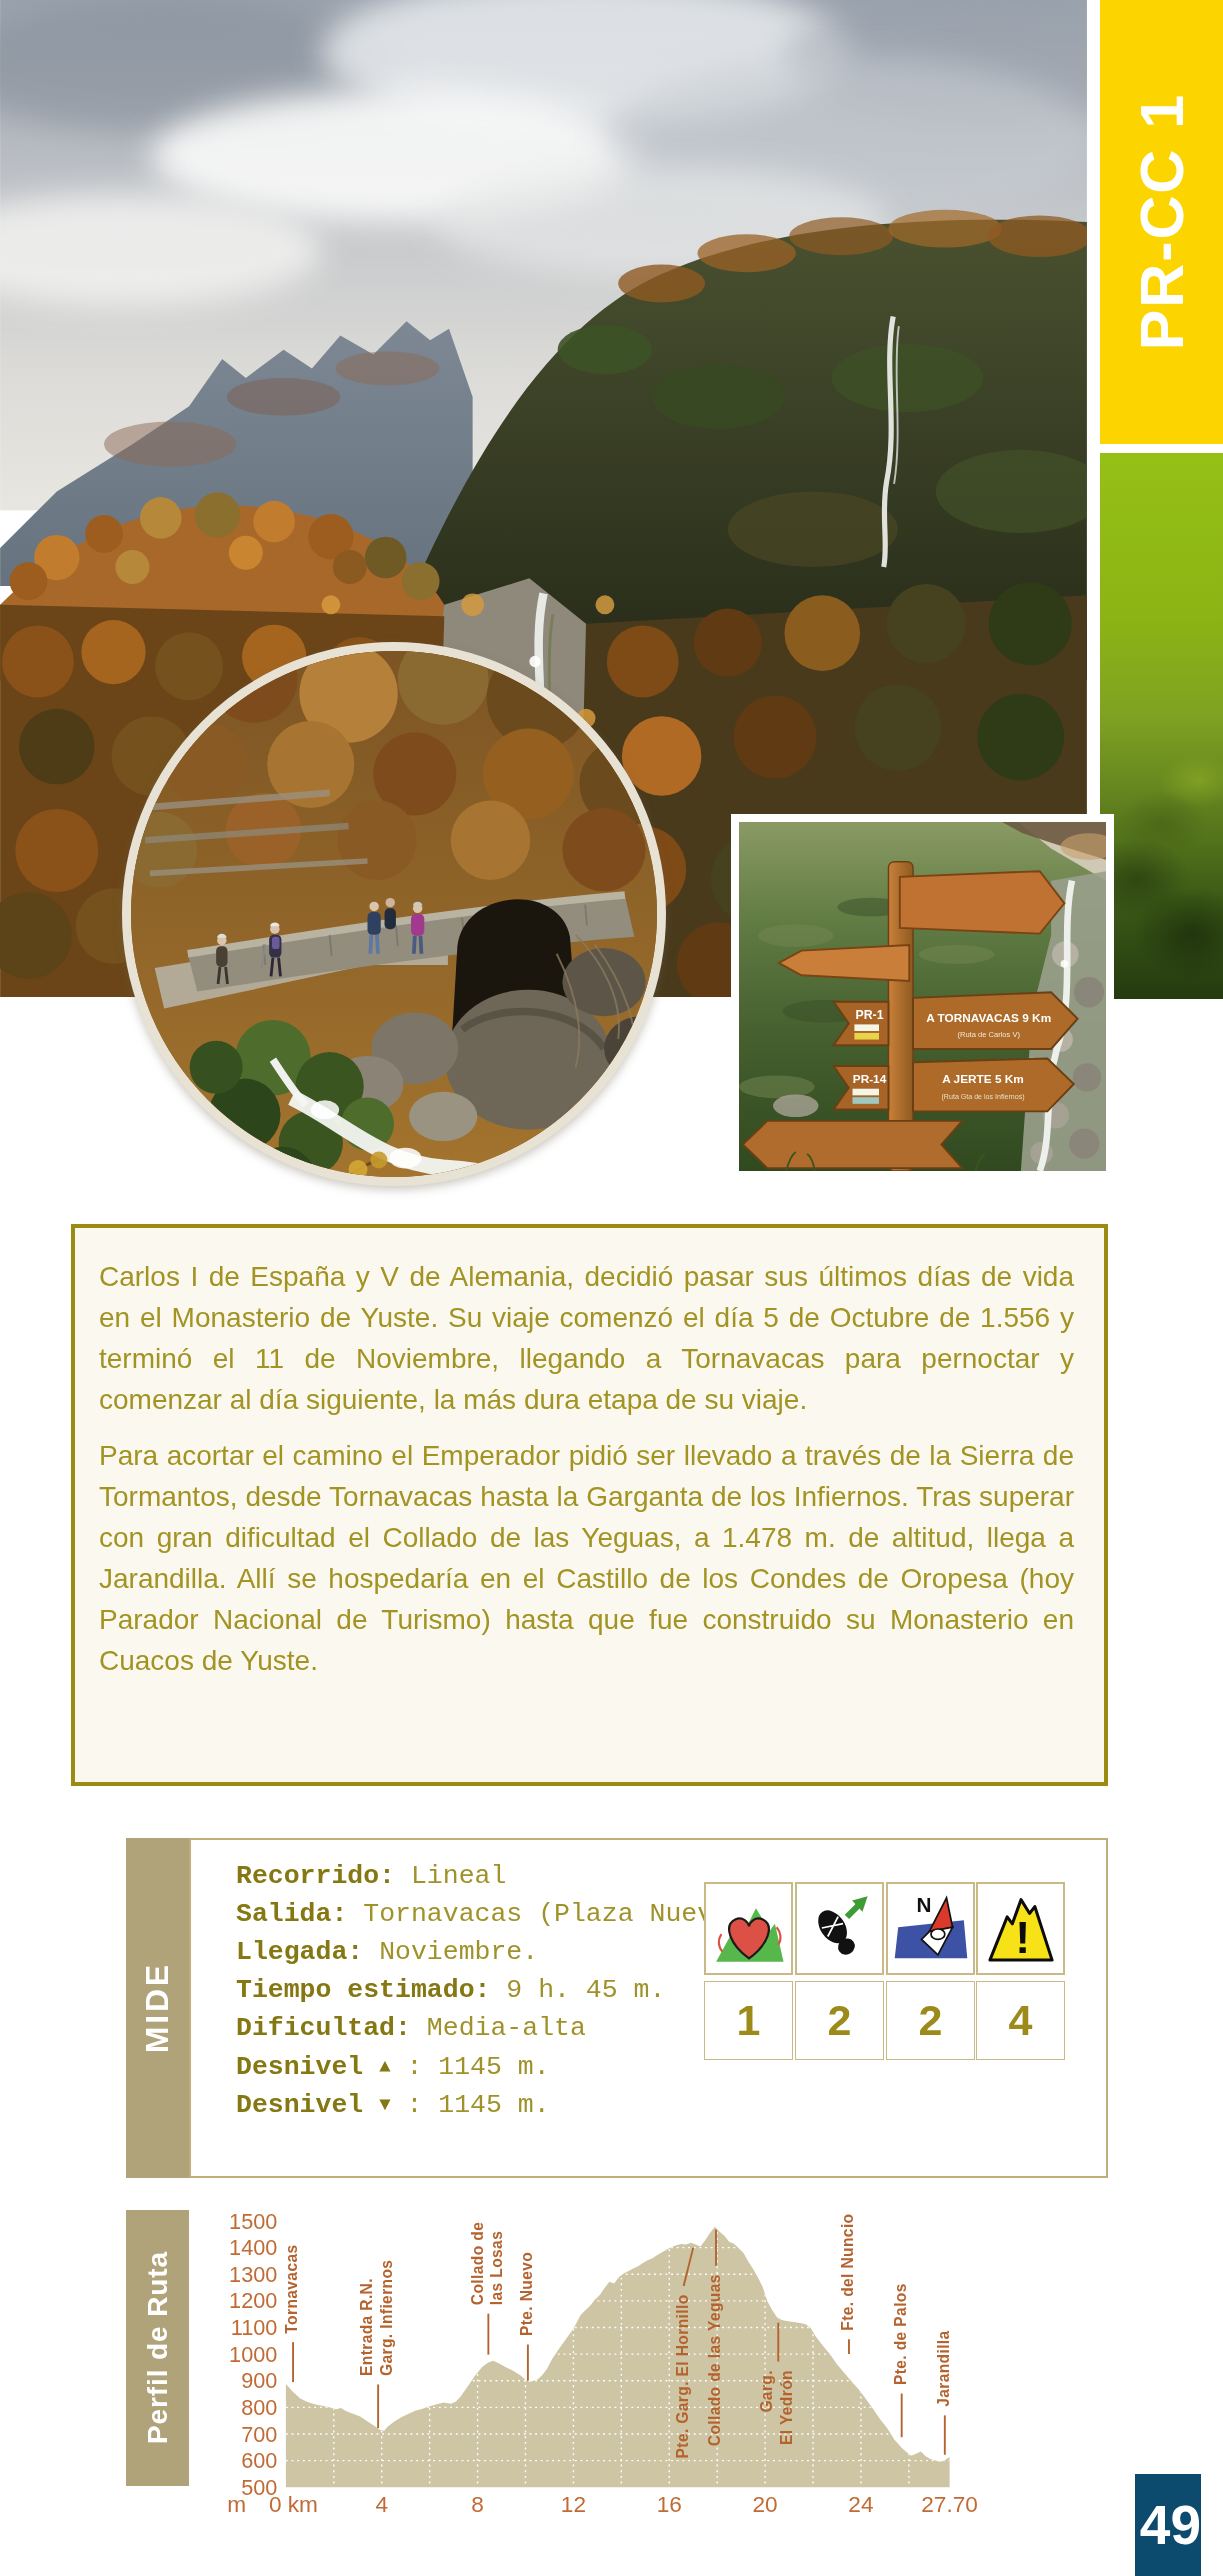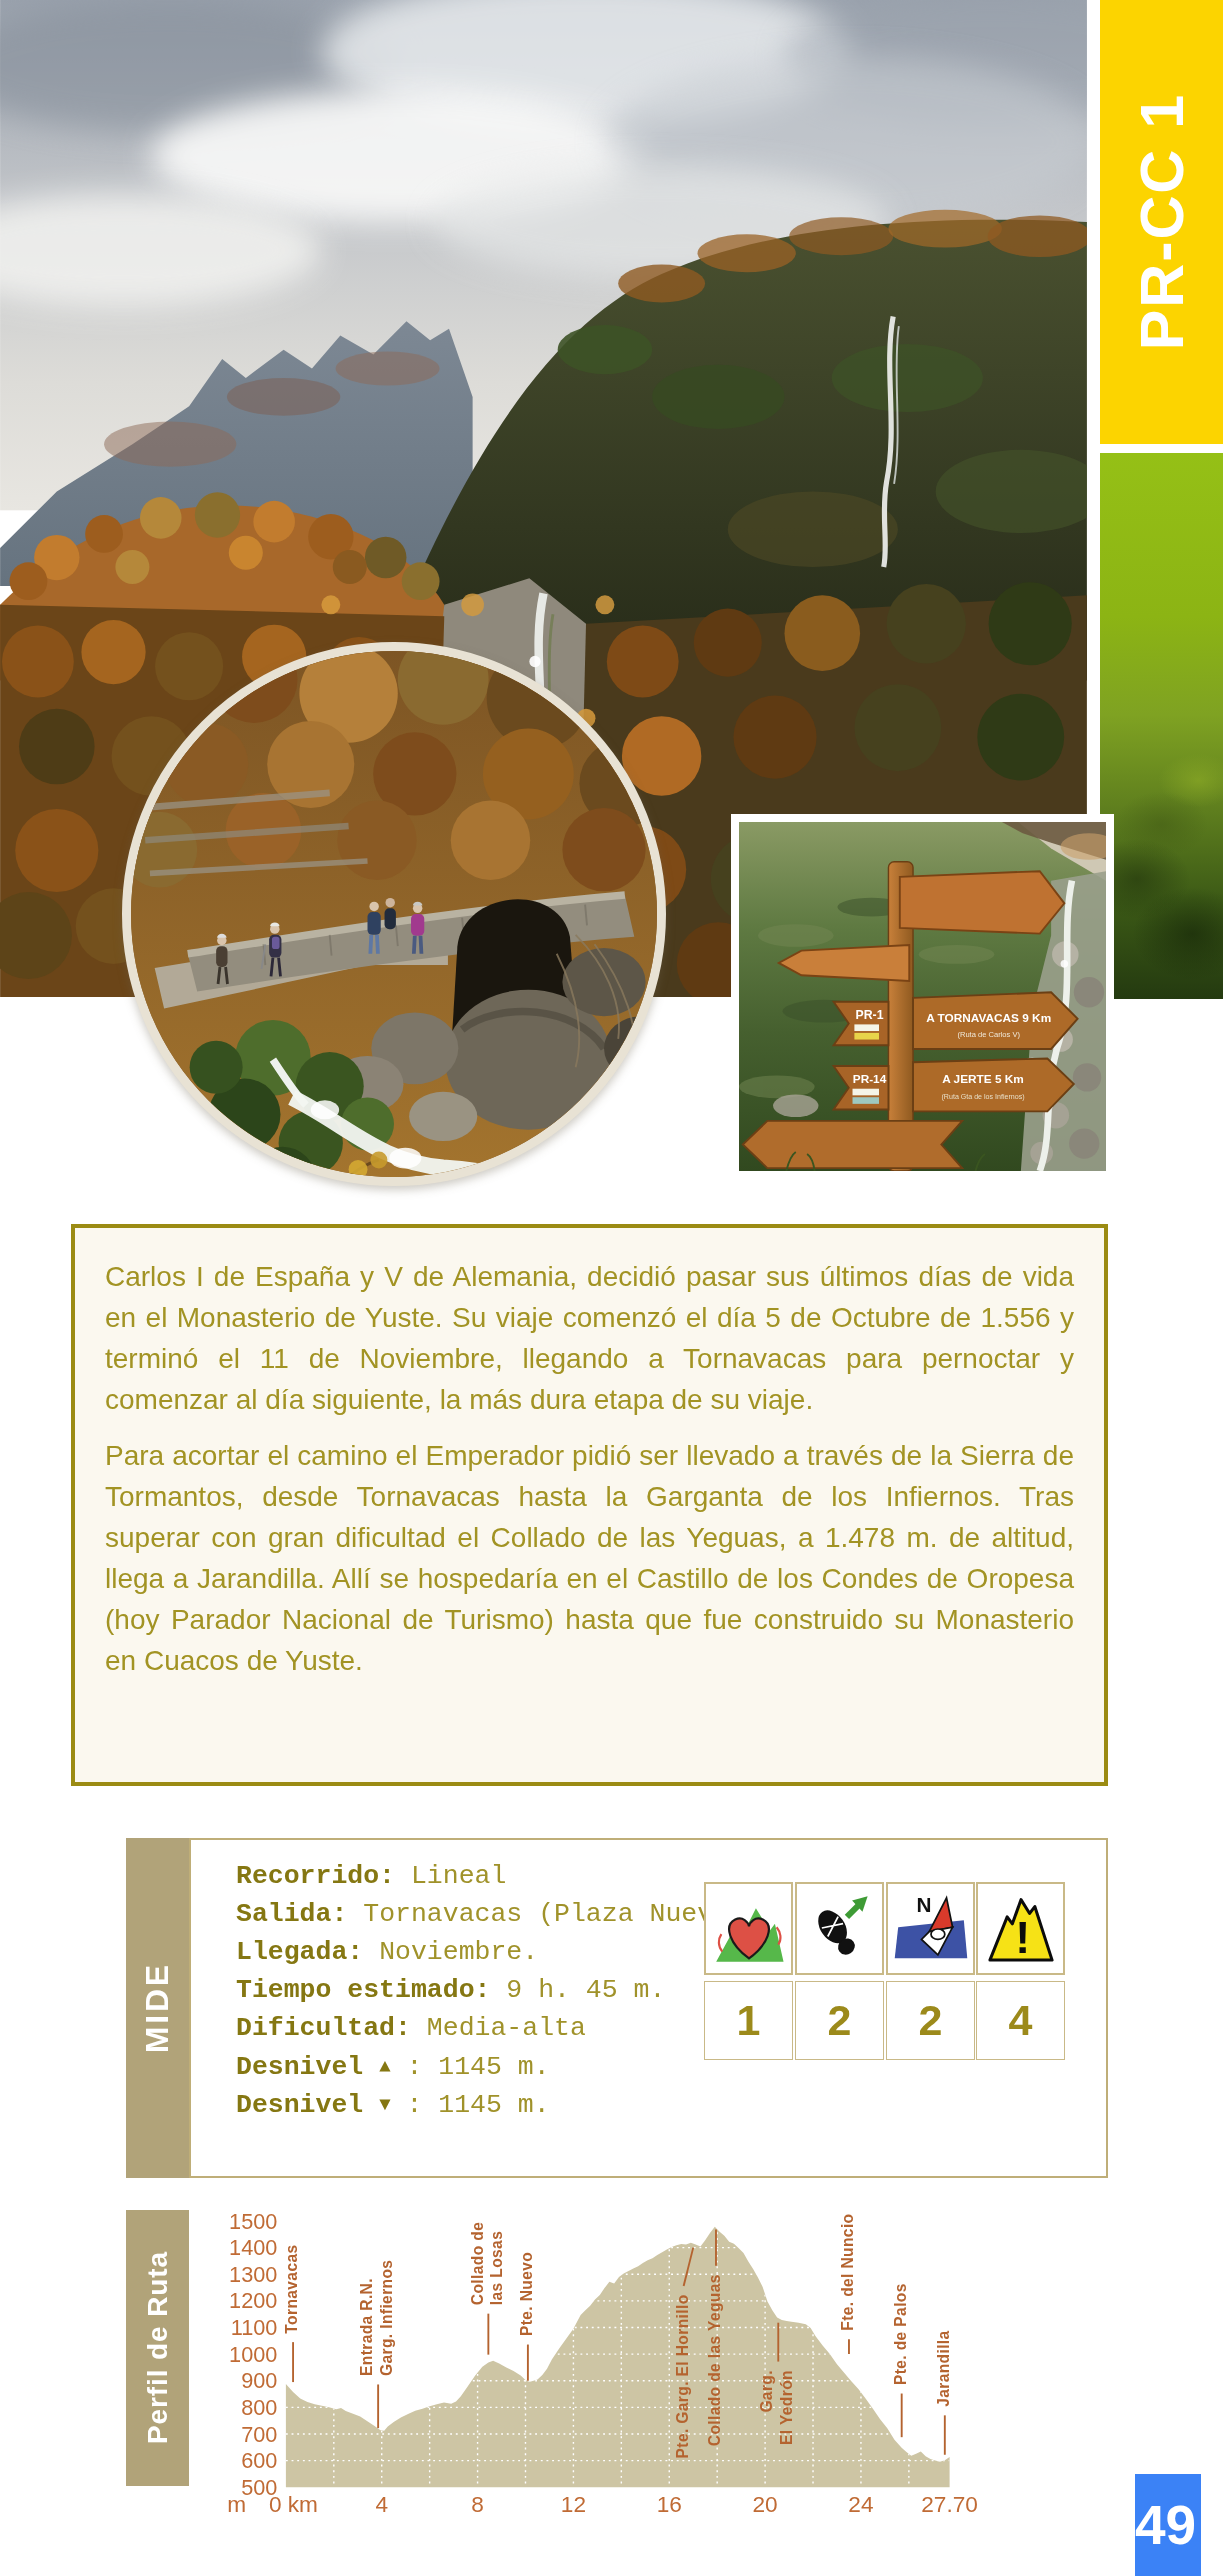--- a/index.html
+++ b/index.html
@@ -16,21 +16,21 @@
        radial-gradient(85px 66px at 75% 88%, rgba(20,36,8,.6), rgba(20,36,8,0) 70%),
        radial-gradient(66px 47px at 50% 68%, rgba(64,88,20,.5), rgba(64,88,20,0) 70%),
        radial-gradient(57px 38px at 80% 60%, rgba(150,180,40,.5), rgba(150,180,40,0) 70%),
        linear-gradient(180deg,#95C016 0%,#8CB414 30%,#7FA222 48%,#5F7F1E 65%,#3C5A16 82%,#243A10 100%);}
   #circle-photo{left:122px;top:642px;width:526px;height:526px;border-radius:50%;border:9.5px solid #E8E2D4;box-shadow:0 3.8px 9.5px rgba(110,100,80,.35);overflow:hidden;background:#8a5e28;}
   #circle-photo svg{display:block;}
   #sign-photo-frame{left:731px;top:814px;width:367px;height:349px;border:8.5px solid #fff;background:#ef4444;}
   #sign-photo-frame svg{display:block;}
 
   
-  #desc-box{left:71px;top:1224px;width:1037px;height:562px;border:4.7px solid #9B8B13;background:#FBF8EF;box-sizing:border-box;padding:28px 30px 0 30px;}
+  #desc-box{left:71px;top:1224px;width:1037px;height:562px;border:4.7px solid #9B8B13;background:#FBF8EF;box-sizing:border-box;padding:28px 30px 0 24px;}
   #desc-box p{margin:0 0 15px 0;font-size:28px;line-height:41px;color:#A29323;text-align:justify;}
 
   
   .side-bar{background:#B1A379;display:flex;align-items:center;justify-content:center;}
   .side-bar .vtext{writing-mode:vertical-rl;transform:rotate(180deg);color:#fff;font-weight:bold;}
   #mide-bar{left:126px;top:1838px;width:63px;height:340px;}
   #mide-bar .vtext{font-size:32px;letter-spacing:2.8px;}
   #mide-box{left:189px;top:1838px;width:919px;height:340px;border:2.8px solid #BFAE78;box-sizing:border-box;background:#fff;}
   #mide-info{position:absolute;left:45px;top:17px;width:473px;}
   .mide-row{font-size:26.5px;line-height:38px;color:#A0922A;white-space:nowrap;font-family:Liberation Mono, monospace;}
@@ -42,21 +42,21 @@
   .num-box{margin-top:5.7px;width:89px;height:79px;border:1.9px solid #C9B987;box-sizing:border-box;background:#fff;display:flex;align-items:center;justify-content:center;font-size:43px;font-weight:bold;color:#9C8A1B;}
 
   
   #perfil-bar{left:126px;top:2210px;width:63px;height:276px;}
   #perfil-bar .vtext{font-size:28px;letter-spacing:0.9px;}
   #elevation-chart{left:227px;top:2204px;}
   .ytick{font-size:23px;fill:#C06B35;}
   .xtick{font-size:24px;fill:#C06B35;}
   .wp{font-size:16.5px;font-weight:bold;fill:#B4632F;letter-spacing:.4px;}
 
-  #page-num-box{left:1135px;top:2474px;width:66px;height:102px;background:#3b82f6;display:flex;align-items:center;justify-content:flex-start;}
+  #page-num-box{left:1135px;top:2474px;width:66px;height:102px;background:#0c4a6e;display:flex;align-items:center;justify-content:flex-end;}
   #page-num-box span{color:#fff;font-size:55px;font-weight:bold;}
 </style>
 </head>
 <body>
 
 <div class="abs" id="main-photo">
   <svg width="1087" height="997" viewBox="0 0 1150 1055">
     <defs>
       <linearGradient id="skyG" x1="0" y1="0" x2="0" y2="1">
         <stop offset="0" stop-color="#9aa2ad"></stop>

